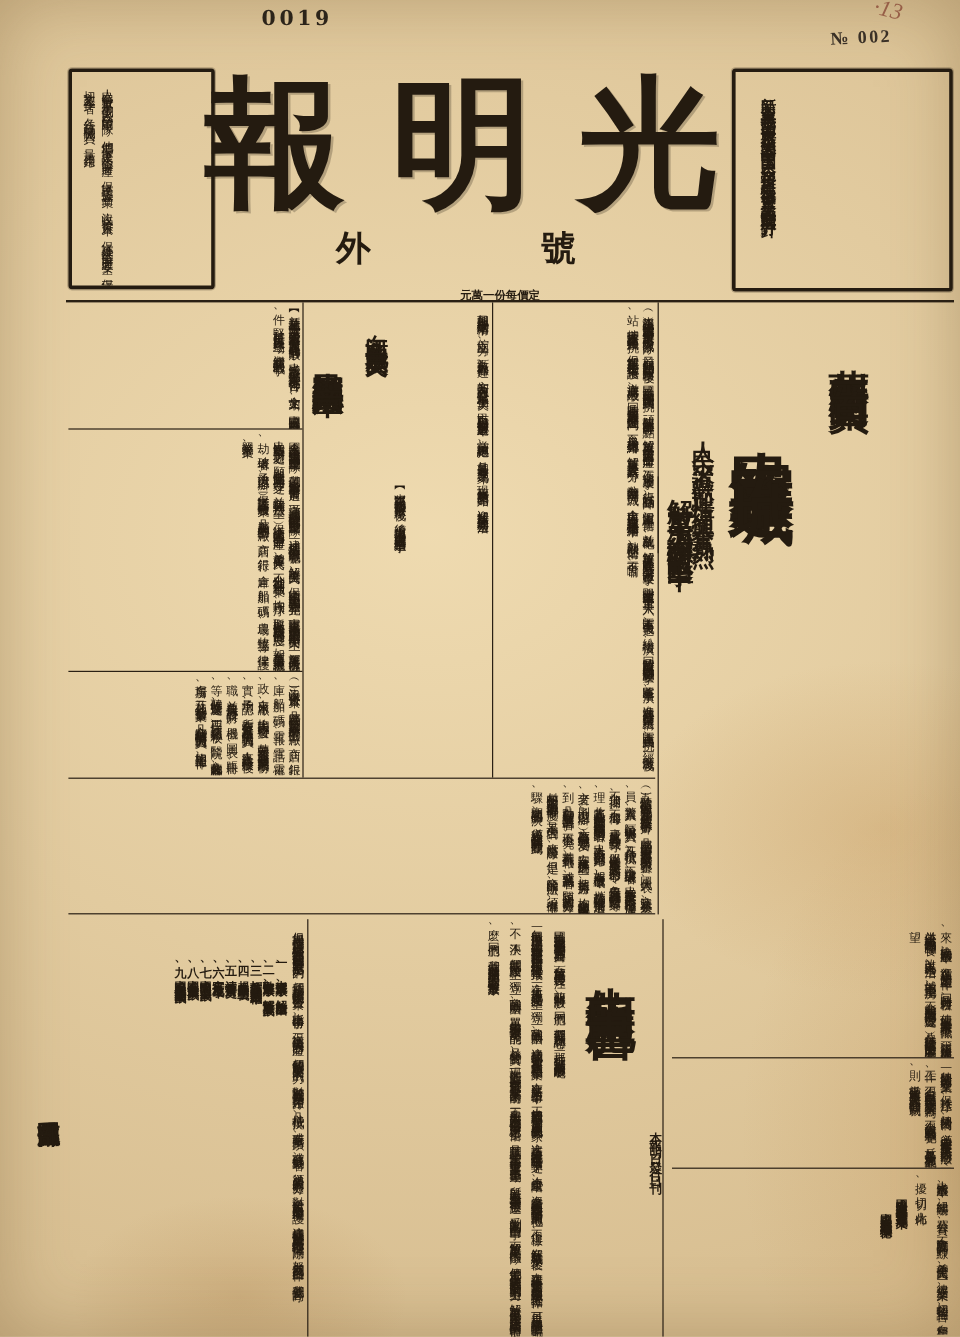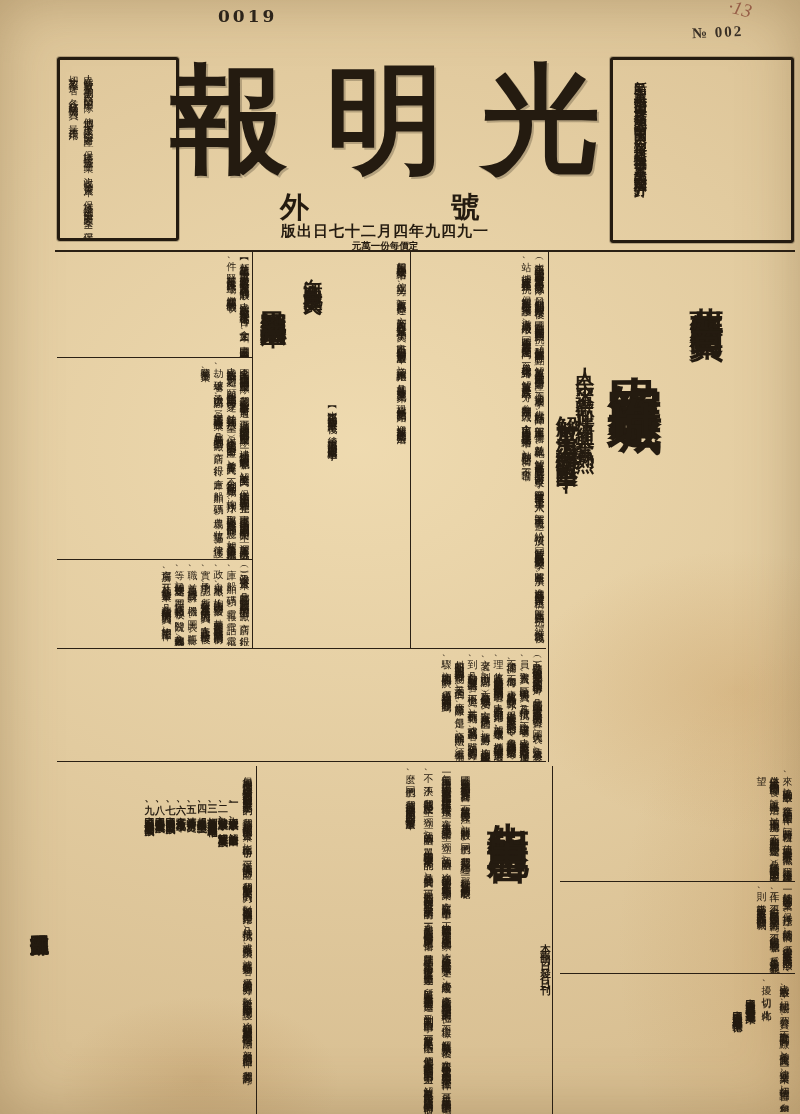--- a/index.html
+++ b/index.html
@@ -42,22 +42,21 @@
 
   <div class="abs" style="left:170px;top:46px;width:430px;height:150px;display:flex;flex-direction:row-reverse;justify-content:space-between;align-items:center;font-size:118px;font-weight:900;text-shadow:2px 2px 0 rgba(36,27,16,.25);">
       <span>光</span>
       <span>明</span>
       <span>報</span>
     </div>
   <div class="abs" style="left:280px;top:188px;width:200px;display:flex;flex-direction:row-reverse;justify-content:space-between;font-size:29px;font-weight:bold;">
       <span>號</span>
       <span>外</span>
     </div>
-  <div class="abs rtlrev" style="left:250px;top:222px;width:270px;text-align:center;font-size:15px;font-weight:bold;letter-spacing:1px;">一九四九年四月二十七日出版</div>
-  <div class="abs rtlrev" style="left:320px;top:240px;width:130px;text-align:center;font-size:9.5px;font-weight:bold;">定價每份一萬元</div>
+  <div class="abs rtlrev" style="left:320px;top:240px;width:130px;text-align:right;font-size:9.5px;font-weight:bold;">定價每份一萬元</div>
 
   <div class="hrule" style="left:55px;top:250px;width:740px;"></div>
   <div class="vrule" style="left:548px;top:252px;height:510px;"></div>
   <div class="vrule" style="left:410px;top:252px;height:396px;"></div>
   <div class="vrule" style="left:252px;top:252px;height:396px;"></div>
   <div class="vrule" style="left:552px;top:766px;height:348px;"></div>
   <div class="vrule" style="left:256px;top:766px;height:348px;"></div>
 
   <div class="abs" style="left:548px;top:252px;width:247px;height:500px;">
     <div class="abs v" style="left:135px;top:28px;font-size:34px;font-weight:600;letter-spacing:3px;">蘇州新歷史的第一頁</div>

